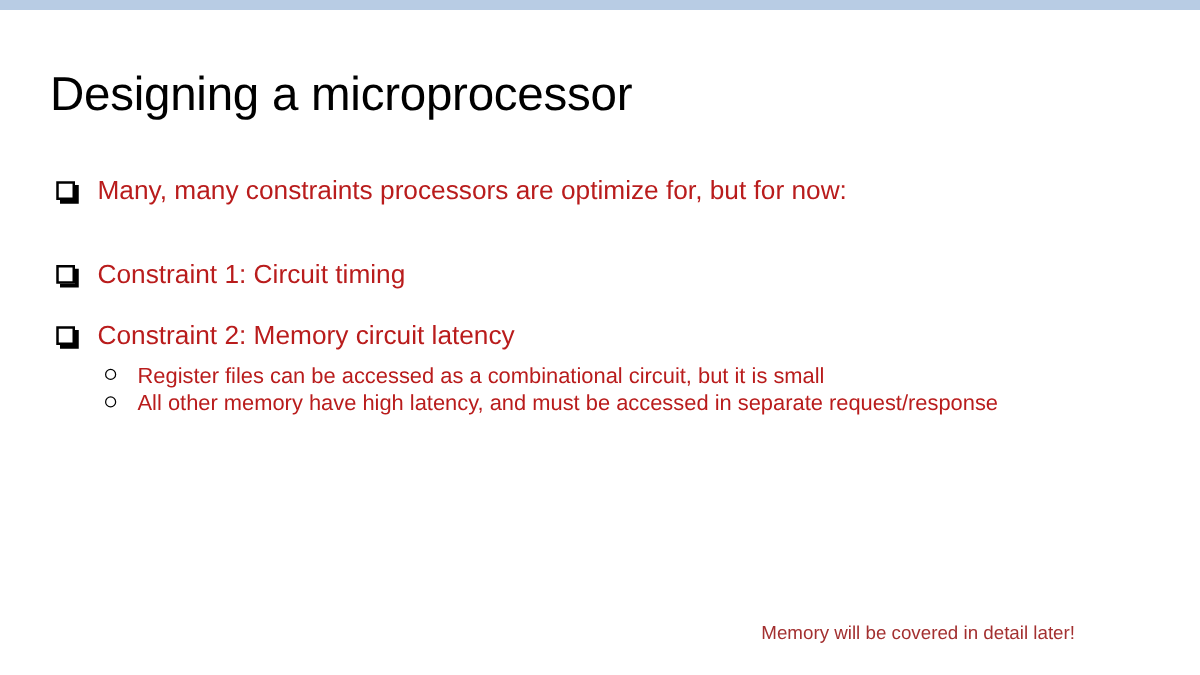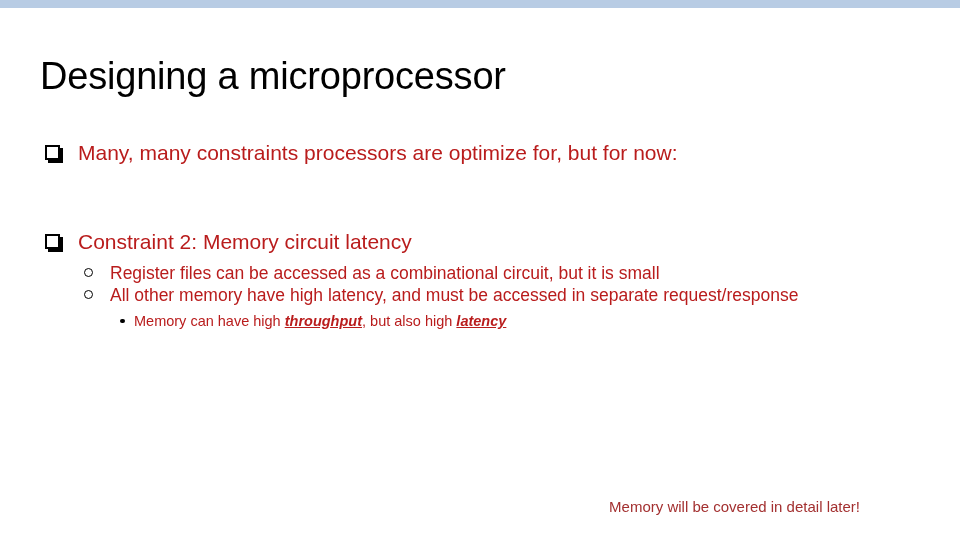--- a/index.html
+++ b/index.html
@@ -137,20 +137,24 @@
 
   <div class="body-area">
 
     <div class="b1">
       <span class="mk-square"></span>
       <span>Many, many constraints processors are optimize for, but for now:</span>
     </div>
 
     <div class="sp-lg"></div>
 
+    <div class="b1">
+      <span class="mk-square"></span>
+      <span>Constraint 1: Circuit timing</span>
+    </div>
 
     <div class="sp-sm"></div>
 
 
     <div class="sp-md"></div>
 
     <div class="b1">
       <span class="mk-square"></span>
       <span>Constraint 2: Memory circuit latency</span>
     </div>
@@ -162,22 +166,18 @@
       <span>Register files can be accessed as a combinational circuit, but it is small</span>
     </div>
 
     <div class="b2">
       <span class="mk-circle"></span>
       <span>All other memory have high latency, and must be accessed in separate request/response</span>
     </div>
 
     <div class="sp-sm"></div>
 
-    <div class="b3">
-      <span class="mk-dot"></span>
-      <span>Memory can have high </span><span class="term">throughput</span><span>, but also high </span><span class="term">latency</span>
-    </div>
 
   </div>
 
   <div class="note-red">Memory will be covered in detail later!</div>
 
 </div>
 
 </body></html>

